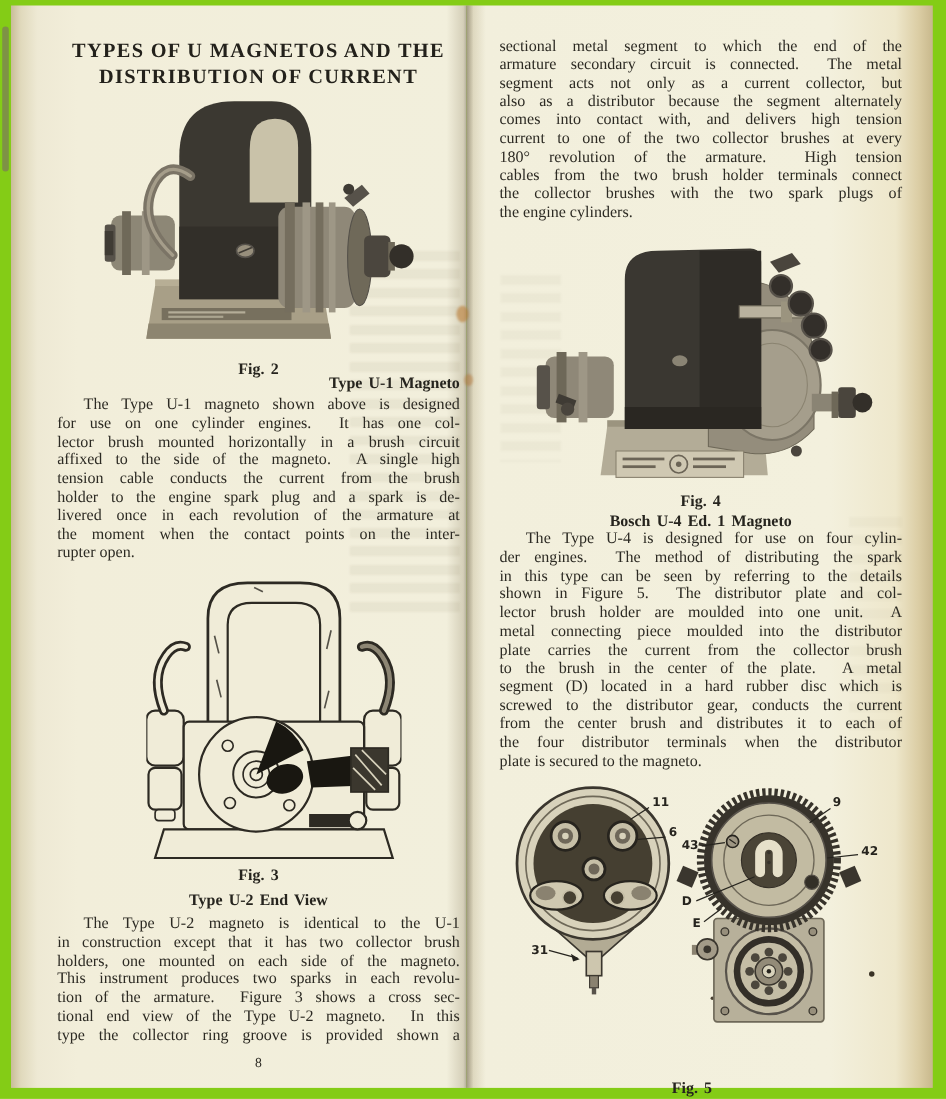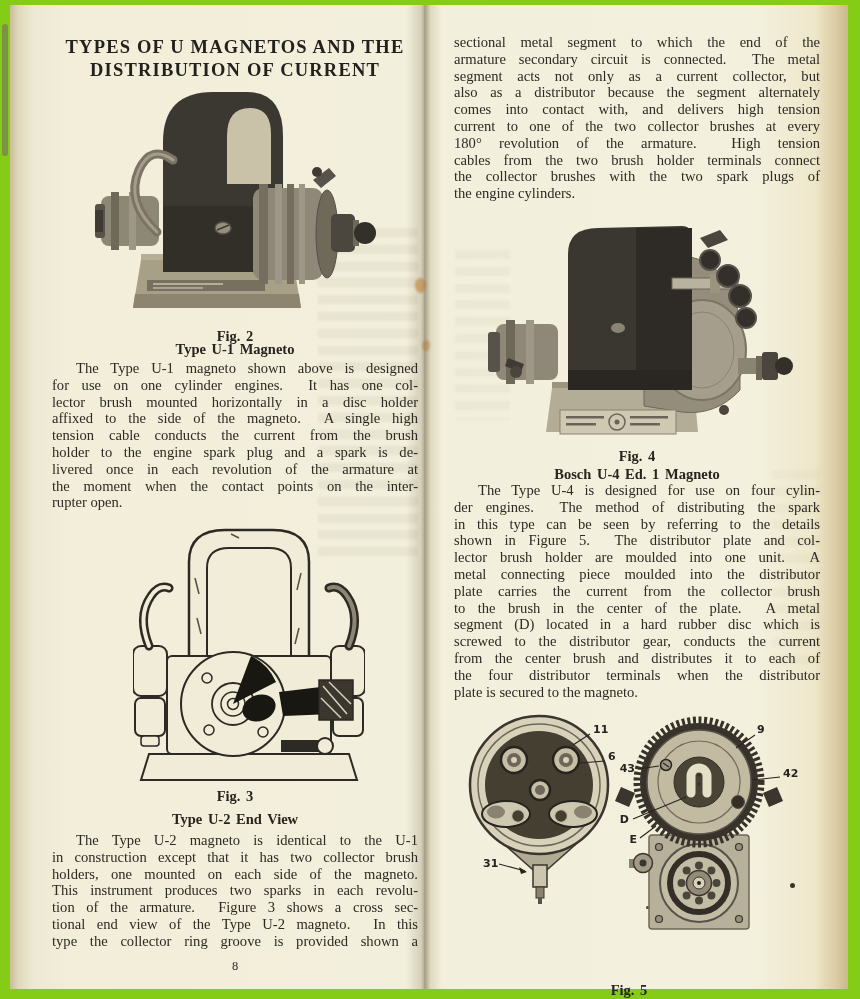--- a/index.html
+++ b/index.html
@@ -91,26 +91,26 @@
       <rect x="192" y="100" width="7" height="100" fill="#756e5e"></rect>
       <rect x="204" y="100" width="6" height="100" fill="#9e9786"></rect>
       <ellipse cx="232" cy="150" rx="11" ry="44" fill="#6f6959" stroke="#55514a"></ellipse>
       <rect x="236" y="130" width="24" height="38" rx="5" fill="#4b463e"></rect>
       <rect x="258" y="136" width="6" height="26" fill="#6f6959"></rect>
       <circle cx="270" cy="149" r="11" fill="#332f29"></circle>
     </g>
   </svg>
 
   <div class="abs col-l cap" style="top:328px;">Fig. 2</div>
-  <div class="abs col-l cap" style="top:341px;">Type U-1 Magneto</div>
+  <div class="abs col-l cap" style="top:341px;text-align:right;">Type U-1 Magneto</div>
 
   <div class="abs col-l para" style="top:360px;">
     <div class="jl ind">The Type U-1 magneto shown above is designed</div>
     <div class="jl">for use on one cylinder engines.  It has one col-</div>
-    <div class="jl">lector brush mounted horizontally in a disc holder</div>
+    <div class="jl">lector brush mounted horizontally in a brush circuit</div>
     <div class="jl">affixed to the side of the magneto.  A single high</div>
     <div class="jl">tension cable conducts the current from the brush</div>
     <div class="jl">holder to the engine spark plug and a spark is de-</div>
     <div class="jl">livered once in each revolution of the armature at</div>
     <div class="jl">the moment when the contact points on the inter-</div>
     <div class="jl end">rupter open.</div>
   </div>
 
   <svg class="abs" style="left:133px;top:518px;" width="232" height="264" viewBox="0 0 232 264">
     <g stroke="#2d2a23">

